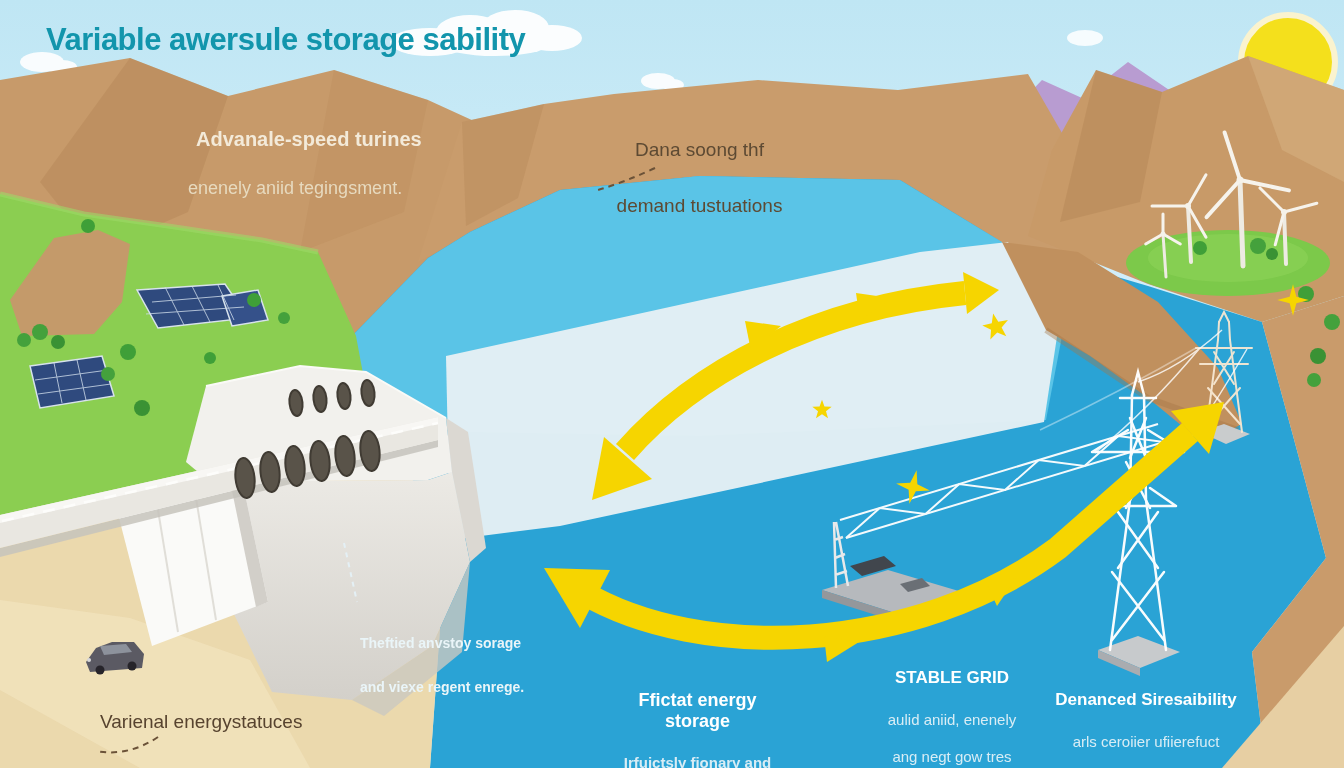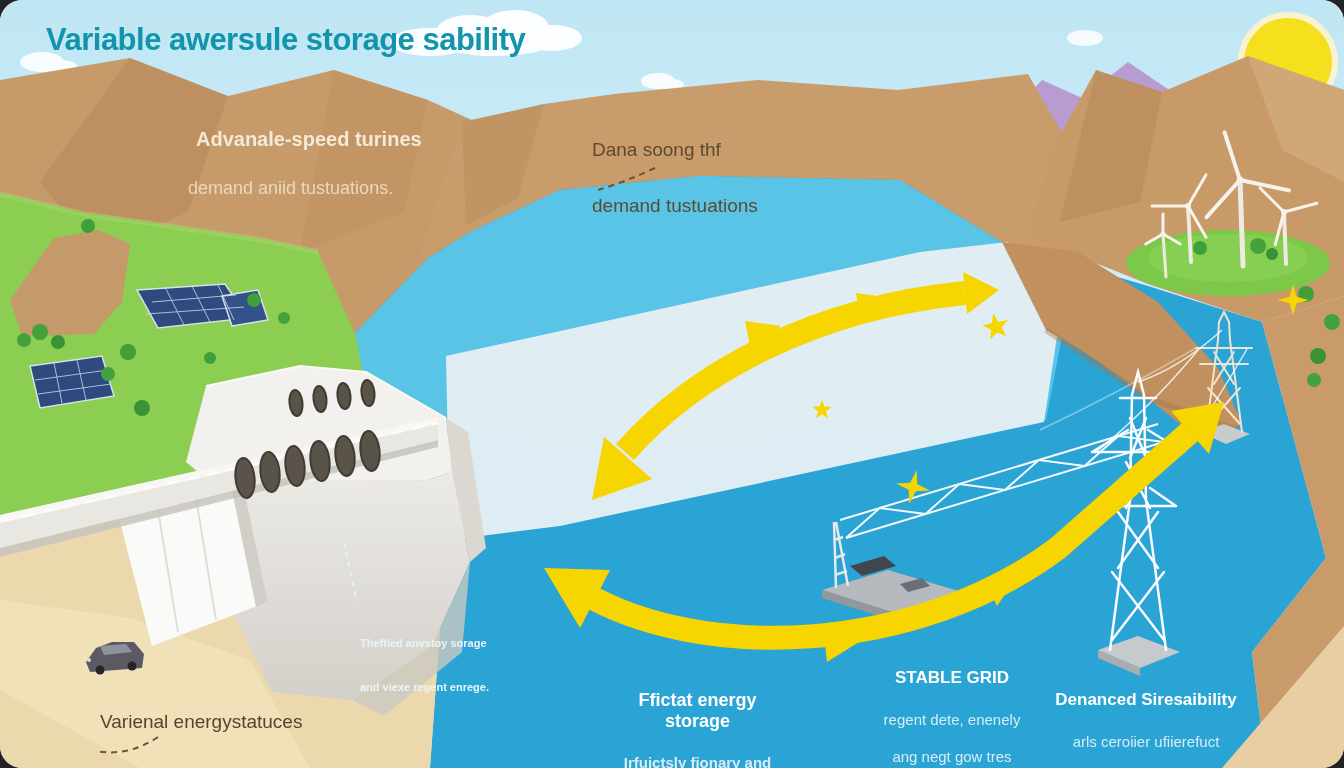--- a/index.html
+++ b/index.html
@@ -1,25 +1,25 @@
 <!DOCTYPE html>
 <html><head>
 <meta charset="utf-8">
 <style>
   html,body{margin:0;padding:0;background:#222;}
   .stage{position:relative;width:1344px;height:768px;overflow:hidden;
-         font-family:"Liberation Sans",sans-serif;background:#c3e8f5;border-radius:22px;}
+         font-family:"Liberation Sans",sans-serif;background:#c3e8f5;}
   .stage svg{position:absolute;left:0;top:0;}
   .txt{position:absolute;white-space:pre-line;}
   .title{left:46px;top:22px;font-size:31px;font-weight:700;letter-spacing:-.5px;color:#1295ac;}
   .blockA{left:188px;top:110px;width:300px;}
   .blockA .h{font-size:20px;font-weight:700;color:#f3ead9;margin-bottom:6px;margin-left:8px;}
   .blockA .l{font-size:18px;color:#e7dabf;line-height:26px;}
-  .blockB{left:592px;top:108px;width:215px;text-align:left;color:#5d4a33;font-size:19px;line-height:28px;}
-  .blockC{left:360px;top:610px;width:200px;color:#eaf5f8;font-size:11px;font-weight:600;line-height:22px;}
+  .blockB{left:592px;top:108px;width:215px;text-align:center;color:#5d4a33;font-size:19px;line-height:28px;}
+  .blockC{left:360px;top:610px;width:200px;color:#eaf5f8;font-size:14px;font-weight:600;line-height:22px;}
   .blockD{left:605px;top:672px;width:185px;text-align:center;}
   .blockD .h{font-size:18px;font-weight:700;color:#ffffff;margin-bottom:3px;}
   .blockD .l{font-size:15px;color:#d9edf5;line-height:19px;font-weight:bold;}
   .blockE{left:872px;top:650px;width:160px;text-align:center;}
   .blockE .h{font-size:17px;font-weight:700;color:#ffffff;margin-bottom:4px;}
   .blockE .l{font-size:15px;color:#d9edf5;line-height:19px;}
   .blockF{left:1046px;top:672px;width:200px;text-align:center;}
   .blockF .h{font-size:17px;font-weight:700;color:#ffffff;margin-bottom:4px;}
   .blockF .l{font-size:15px;color:#d9edf5;line-height:19px;}
   .blockG{left:100px;top:678px;width:280px;color:#57432f;font-size:19px;line-height:29px;}
@@ -296,42 +296,42 @@
     <path d="M655,168 Q625,182 598,190" stroke="#6b5238" stroke-width="2" stroke-dasharray="6 5"></path>
     <path d="M344,543 Q350,570 357,602" stroke="#e4f0f5" stroke-width="2" stroke-dasharray="5 5"></path>
     <path d="M158,737 Q128,757 96,751" stroke="#6b5238" stroke-width="2" stroke-dasharray="6 5"></path>
   </g>
 </svg>
 
 <div class="txt title">Variable awersule storage sability</div>
 
 <div class="txt blockA">
   <div class="h">Advanale-speed turines</div>
-  <div class="l">demand aniid tustuations.</div>
+  <div class="l">enenely aniid tegingsment.</div>
 </div>
 
 <div class="txt blockB">
   <div>Dana soong thf</div>
   <div>demand tustuations</div>
 </div>
 
 <div class="txt blockC">
   <div>Theftied anvstoy sorage</div>
   <div>and viexe regent enrege.</div>
 </div>
 
 <div class="txt blockD">
   <div class="h">Ffictat energy storage</div>
   <div class="l">Irfuictsly fionary and</div>
   
 </div>
 
 <div class="txt blockE">
   <div class="h">STABLE GRID</div>
-  <div class="l">regent dete, enenely</div>
+  <div class="l">aulid aniid, enenely</div>
   <div class="l">ang negt gow tres</div>
 </div>
 
 <div class="txt blockF">
   <div class="h">Denanced Siresaibility</div>
   <div class="l">arls ceroiier ufiierefuct</div>
   
 </div>
 
 <div class="txt blockG">

